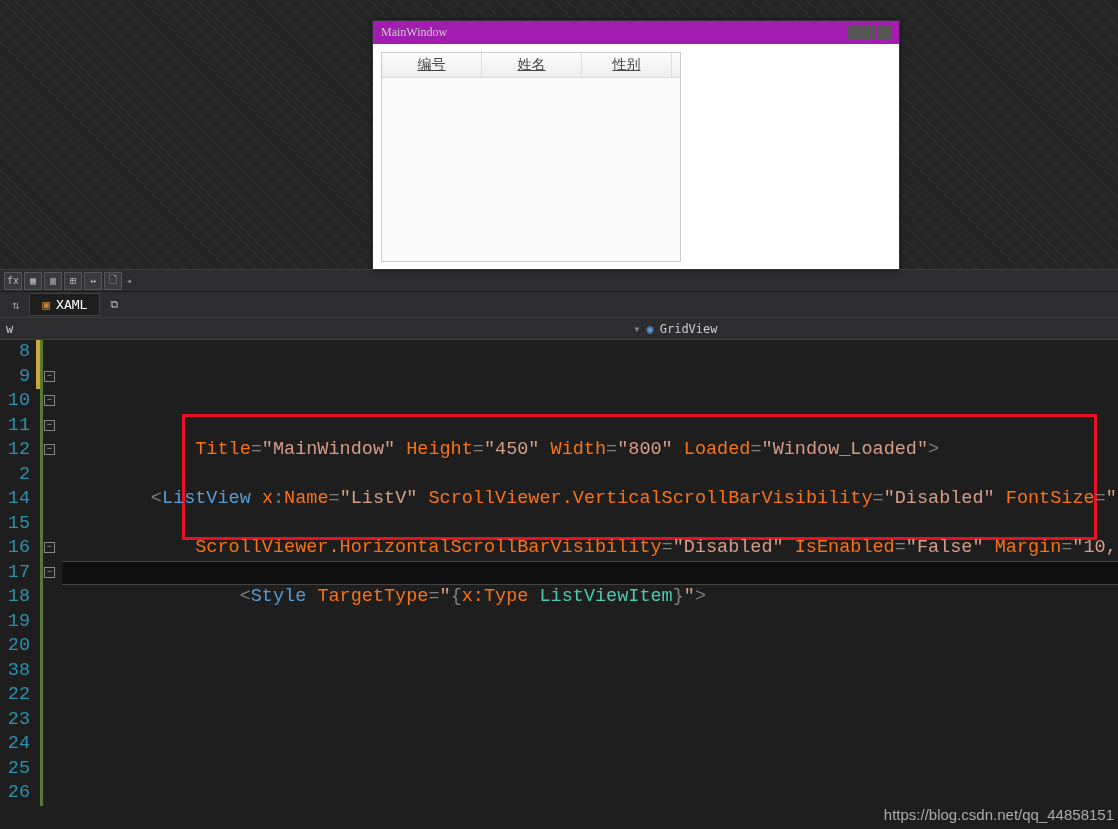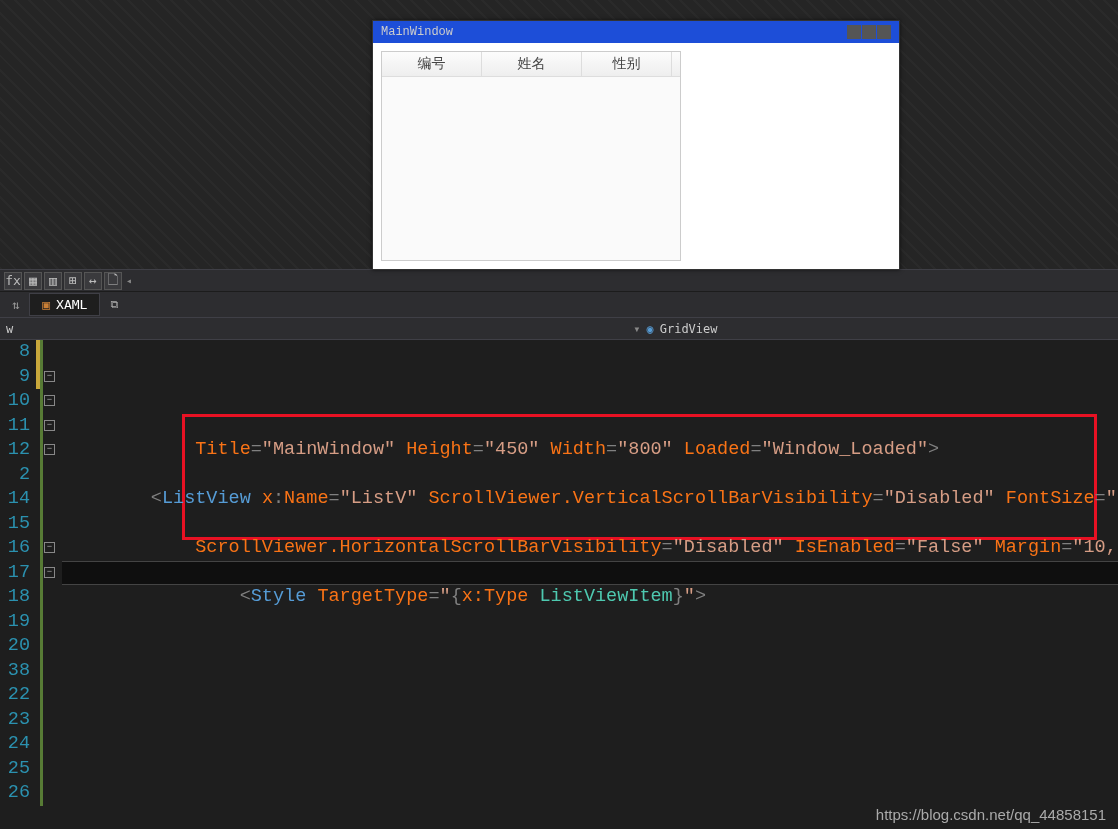--- a/index.html
+++ b/index.html
@@ -24,23 +24,23 @@
   position: absolute;
   left: 372px;
   top: 20px;
   width: 528px;
   height: 250px;
   background: #fff;
   border: 1px solid #333;
   box-shadow: 0 0 4px rgba(0,0,0,0.6);
 }
 .preview-titlebar {
-  background: #1d4ed8;
+  background: #a21caf;
   color: #ccc;
-  font-family: Liberation Mono, monospace;
+  font-family: Liberation Serif, serif;
   font-size: 12px;
   padding: 4px 8px;
   display: flex;
   align-items: center;
 }
 .preview-titlebar .win-btns {
   margin-left: auto;
   display: flex;
   gap: 1px;
 }
@@ -60,20 +60,21 @@
   border: 1px solid #ccc;
   background: #fafafa;
 }
 .preview-header {
   display: flex;
   background: linear-gradient(#fcfcfc, #eee);
   border-bottom: 1px solid #ddd;
   font-family: "Microsoft YaHei", sans-serif;
   font-size: 14px;
   color: #444;
+  text-decoration: underline;
 }
 .preview-header div {
   padding: 3px 6px;
   border-right: 1px solid #ddd;
   text-align: center;
 }
 .preview-header div:nth-child(1){width:100px}
 .preview-header div:nth-child(2){width:100px}
 .preview-header div:nth-child(3){width:90px}
 .toolbar {
@@ -86,21 +87,21 @@
   border-bottom: 1px solid #1c1c1c;
 }
 .tb-btn {
   width: 18px;
   height: 18px;
   background: #3a3a3d;
   border: 1px solid #555;
   display: flex;
   align-items: center;
   justify-content: center;
-  font-size: 13px;
+  font-size: 10px;
   color: #bbb;
 }
 .swap-bar {
   background: #2d2d30;
   height: 26px;
   display: flex;
   align-items: center;
   padding-left: 12px;
   gap: 10px;
   border-bottom: 1px solid #3f3f46;
@@ -215,21 +216,21 @@
   left: 0;
   right: 0;
   height: 24.5px;
   background: #0f0f0f;
   border-top: 1px solid #444;
   border-bottom: 1px solid #444;
 }
 .watermark {
   position: absolute;
   bottom: 6px;
-  right: 12px;
+  right: 4px;
   color: #aaa;
   font-family: Arial, sans-serif;
   font-size: 15px;
 }
 </style>
 </head>
 <body>
 
 <div class="designer-pane">
   <div class="preview-window">

